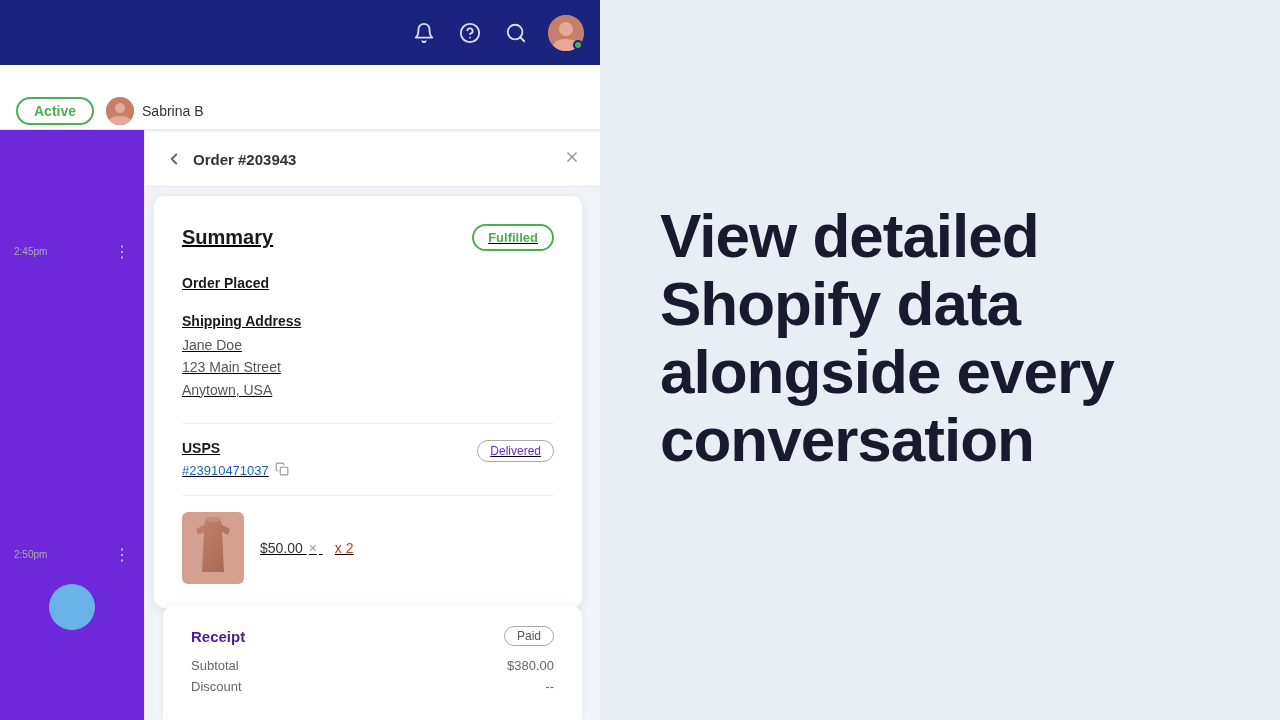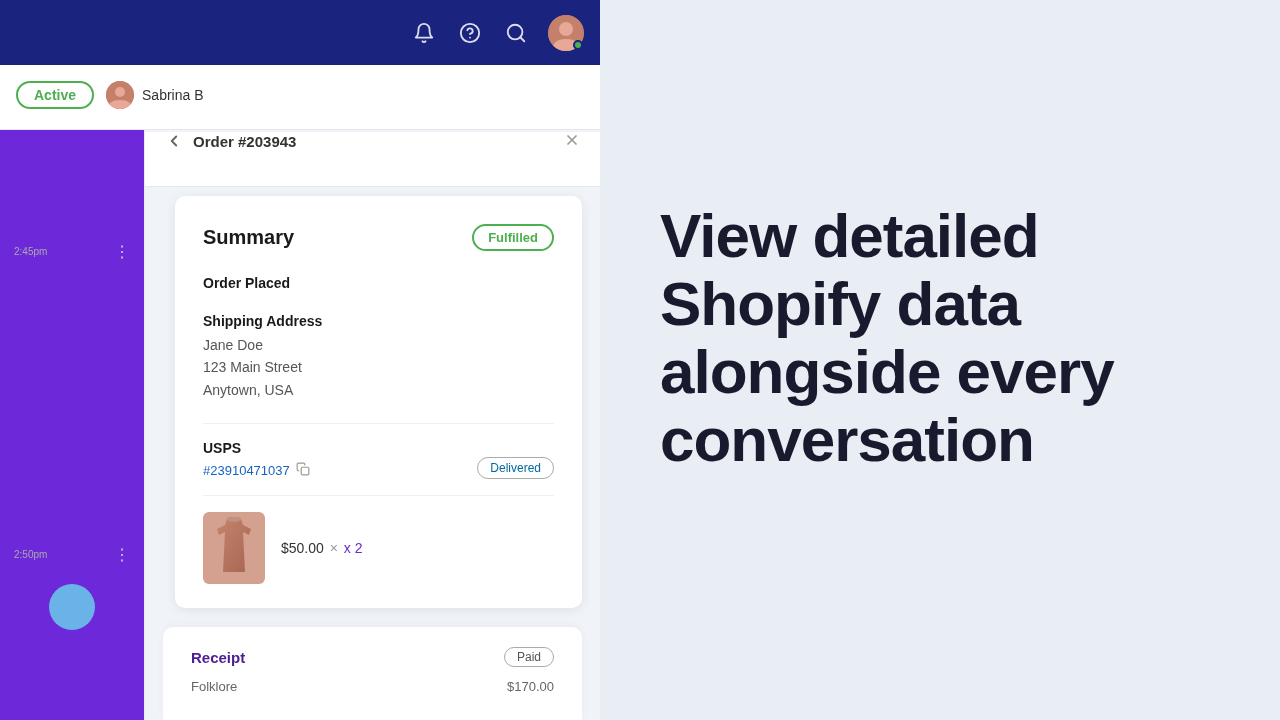--- a/index.html
+++ b/index.html
@@ -94,22 +94,22 @@
       background: #4caf50;
       border-radius: 50%;
       border: 2px solid #1a237e;
     }
 
     
     .conv-area {
       height: 65px;
       background: white;
       display: flex;
-      align-items: flex-start;
-      padding: 16px 16px;
+      align-items: flex-end;
+      padding: 4px 16px;
       gap: 12px;
       border-bottom: 1px solid #e5e7eb;
     }
 
     .active-badge {
       border: 2px solid #4caf50;
       color: #4caf50;
       border-radius: 20px;
       padding: 4px 16px;
       font-size: 14px;
@@ -132,21 +132,21 @@
       border-radius: 50%;
       background: #c77;
       overflow: hidden;
     }
 
     
     .order-panel-header {
       height: 55px;
       background: white;
       display: flex;
-      align-items: flex-start;
+      align-items: center;
       justify-content: space-between;
       padding: 0 20px;
       border-bottom: 1px solid #e5e7eb;
       margin-top: 2px;
     }
 
     .order-nav {
       display: flex;
       align-items: center;
       gap: 10px;
@@ -222,21 +222,21 @@
     }
 
     .divider {
       height: 1px;
       background: #f0f0f0;
       margin: 16px 0;
     }
 
     .tracking-row {
       display: flex;
-      align-items: flex-end;
+      align-items: flex-start;
       justify-content: space-between;
       margin-bottom: 16px;
     }
 
     .tracking-left {}
 
     .tracking-carrier {
       font-size: 14px;
       font-weight: 600;
       color: #1a1a1a;
@@ -256,21 +256,21 @@
     }
 
     .copy-icon {
       color: #999;
       font-size: 14px;
       cursor: pointer;
     }
 
     .delivered-badge {
       border: 1.5px solid #aaa;
-      color: #0369a1;
+      color: #6d28d9;
       border-radius: 20px;
       padding: 3px 12px;
       font-size: 12px;
       font-weight: 500;
       background: transparent;
     }
 
     
     .product-item {
       display: flex;
@@ -441,21 +441,21 @@
       <span class="order-title">Order #203943</span>
     </div>
     <span class="close-btn">
       <svg width="16" height="16" viewBox="0 0 24 24" fill="none" stroke="#999" stroke-width="2.5" stroke-linecap="round">
         <line x1="18" y1="6" x2="6" y2="18"></line>
         <line x1="6" y1="6" x2="18" y2="18"></line>
       </svg>
     </span>
   </div>
 
-  <div class="order-card" style="position:absolute;top:188px;left:165px;right:8px;z-index:10;border-radius:10px;">
+  <div class="order-card" style="position:absolute;top:188px;left:144px;right:8px;z-index:10;border-radius:10px;text-decoration:underline;">
     <div class="card-header">
       <span class="summary-title">Summary</span>
       <span class="fulfilled-badge">Fulfilled</span>
     </div>
 
     <div class="info-section">
       <div class="info-label">Order Placed</div>
     </div>
 
     <div class="info-section">
@@ -496,33 +496,37 @@
           </defs>
 
           <path d="M18 2 L32 2 L34 8 L42 12 L40 18 L34 15 L36 55 L14 55 L16 15 L10 18 L8 12 L16 8 Z" fill="url(#dressGrad)" opacity="0.9"></path>
           <path d="M20 2 Q25 6 30 2" fill="none" stroke="#b06050" stroke-width="1"></path>
           <ellipse cx="25" cy="2" rx="7" ry="3" fill="#c09080"></ellipse>
         </svg>
       </div>
       <div class="product-price">
         <span>$50.00</span>
         <span style="color:#999;margin:0 2px;">×</span>
-        <span style="color:#6d28d9;">x 2</span>
+        <span style="color:#c2410c;margin-left:12px;">x 2</span>
       </div>
     </div>
   </div>
 
   <div class="receipt-area" style="position:absolute;bottom:0;left:153px;right:8px;z-index:10;border-radius:10px 10px 0 0;">
     <div class="receipt-header">
       <span class="receipt-title">Receipt</span>
       <span class="paid-badge">Paid</span>
     </div>
     <div class="receipt-row">
-      <span>Folklore</span>
-      <span>$170.00</span>
+      <span>Subtotal</span>
+      <span>$380.00</span>
+    </div>
+    <div class="receipt-row">
+      <span>Discount</span>
+      <span>--</span>
     </div>
   </div>
 
 </div>
 
 <div class="right-panel">
   <p class="marketing-text">View detailed Shopify data alongside every conversation</p>
 </div>
 
 </body></html>

